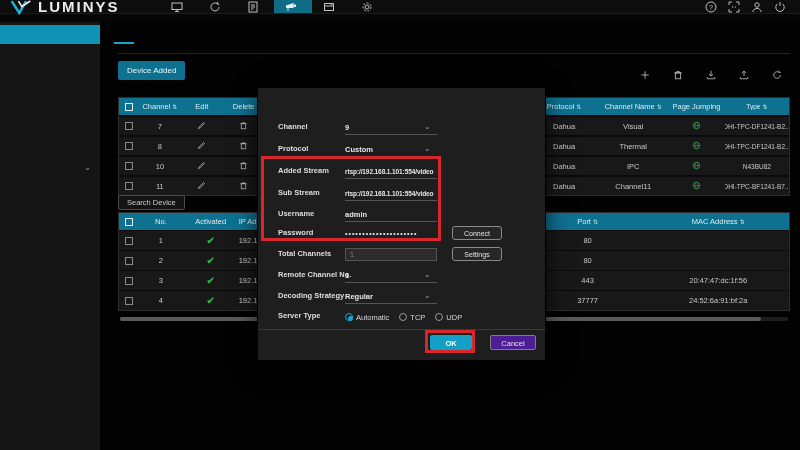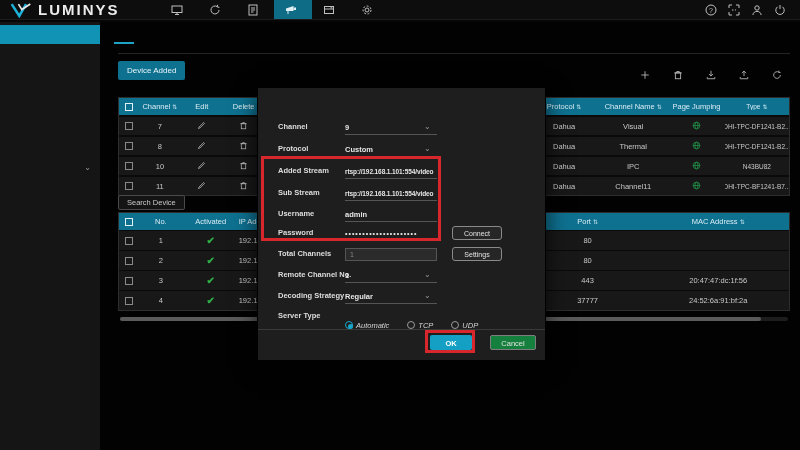--- a/index.html
+++ b/index.html
@@ -1,20 +1,20 @@
 <!DOCTYPE html>
 <html><head>
 <meta charset="utf-8">
 <style>
   html,body{margin:0;padding:0;background:#000;}
   *{box-sizing:border-box;}
   .screen{position:relative;width:800px;height:450px;background:#060606;overflow:hidden;
     font-family:"Liberation Sans",sans-serif;color:#ccc;}
   
-  .topbar{position:absolute;left:0;top:0;width:800px;height:20px;background:#0d0d0d;
+  .topbar{position:absolute;left:0;top:0;width:800px;height:14px;background:#0d0d0d;
     display:flex;align-items:stretch;border-bottom:1px solid #1c1c1c;z-index:5;}
   .logo{display:flex;align-items:center;gap:6px;padding-left:10px;width:160px;}
   .logo-text{color:#ececec;font-weight:bold;font-size:15px;letter-spacing:2px;}
   .nav{display:flex;align-items:stretch;}
   .nav-item{display:flex;align-items:center;gap:4px;padding:0 11px;font-size:8.5px;color:#c3c3c3;cursor:pointer;}
   .nav-item.active{background:#0e6c86;color:#fff;}
   .icon12{width:12px;height:12px;display:inline-flex;}
   .icon12 svg{width:12px;height:12px;}
   .top-right{margin-left:auto;display:flex;align-items:center;gap:11px;padding-right:14px;}
   .top-right .icon12{cursor:pointer;}
@@ -68,29 +68,29 @@
   .m-label{position:absolute;left:20px;top:1px;font-size:7.5px;font-weight:bold;color:#dedede;white-space:nowrap;}
   .m-ctrl{position:absolute;left:87px;top:0;width:92px;height:14px;border-bottom:1px solid #555;
     font-size:7.5px;color:#e6e6e6;font-weight:bold;line-height:13px;cursor:pointer;white-space:nowrap;overflow:hidden;}
   .m-ctrl.url{font-size:6.5px;letter-spacing:-0.1px;}
   .m-chev{position:absolute;left:166px;top:1px;color:#9a9a9a;font-size:8px;cursor:pointer;}
   .m-chev::before{content:"⌄";}
   .m-btn{position:absolute;left:194px;top:-1px;width:50px;height:14px;background:#262626;border:1px solid #8a8a8a;
     border-radius:3px;color:#e2e2e2;font-size:7px;text-align:center;line-height:12px;cursor:pointer;}
   .m-input-dis{position:absolute;left:87px;top:0;width:92px;height:13px;background:#2b2b2b;border:1px solid #555;
     font-size:7px;color:#868686;line-height:11px;padding-left:4px;}
-  .radios{position:absolute;left:87px;top:8px;display:flex;gap:18px;align-items:center;height:14px;font-style:italic;}
+  .radios{position:absolute;left:87px;top:0;display:flex;gap:10px;align-items:center;height:14px;}
   .radio{display:flex;align-items:center;gap:3px;font-size:7.5px;color:#d6d6d6;cursor:pointer;}
   .rdot{width:8px;height:8px;border-radius:50%;border:1px solid #9a9a9a;position:relative;}
   .radio.sel .rdot{border-color:#18a6ca;}
   .radio.sel .rdot::after{content:"";position:absolute;left:1.5px;top:1.5px;width:5px;height:5px;border-radius:50%;background:#18a6ca;}
   .m-divider{position:absolute;left:0;top:241px;width:287px;border-top:1px solid #3a3a3a;}
   .ok-btn{position:absolute;left:172px;top:247px;width:42px;height:15px;background:#149fc4;border:none;border-radius:2px;
     color:#fff;font-size:7.5px;font-weight:bold;cursor:pointer;line-height:15px;text-align:center;}
-  .cancel-btn{position:absolute;left:232px;top:247px;width:46px;height:15px;background:#15803d;border:1px solid #7e7e7e;
+  .cancel-btn{position:absolute;left:232px;top:247px;width:46px;height:15px;background:#4c1d95;border:1px solid #7e7e7e;
     border-radius:2px;color:#e0e0e0;font-size:7.5px;cursor:pointer;line-height:13px;text-align:center;}
   
   .red-rect{position:absolute;border:3px solid #d7272d;z-index:60;pointer-events:none;}
   .red-rect1{left:261px;top:156px;width:180px;height:85px;}
   .red-rect2{left:425px;top:330px;width:50px;height:23px;}
 </style>
 </head>
 <body>
 
 <div class="screen">

